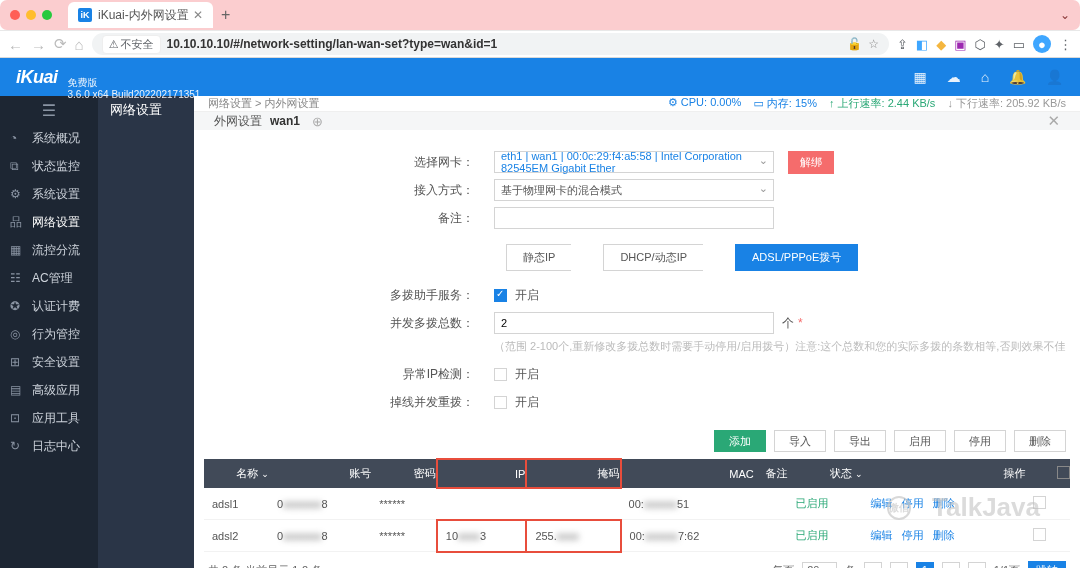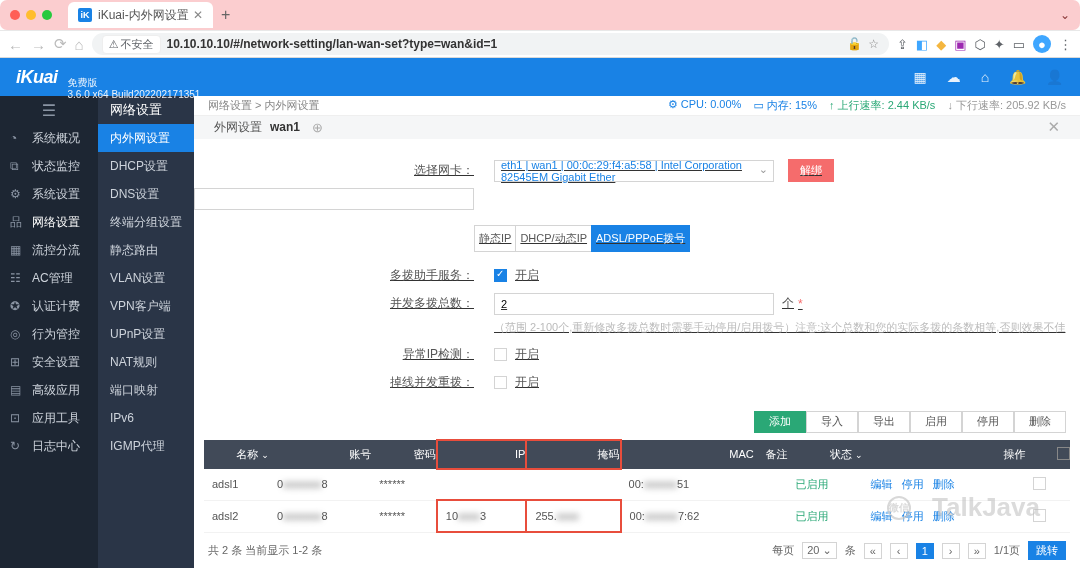--- a/index.html
+++ b/index.html
@@ -45,42 +45,42 @@
 .content { flex: 1; background: #fff; display: flex; flex-direction: column; overflow: hidden; }
 .crumb { height: 28px; display: flex; align-items: center; padding: 0 14px; font-size: 11px; color: #888; border-bottom: 1px solid #efefef; }
 .crumb .stats { margin-left: auto; display: flex; gap: 12px; font-size: 11px; }
 .stats .c { color: #1982e5; } .stats .g { color: #2aa876; } .stats .o { color: #999; }
 
 .page-title { height: 32px; background: #f5f6f7; display: flex; align-items: center; padding: 0 20px; font-size: 12px; color: #555; gap: 8px; }
 .page-title .wan { font-weight: bold; color: #333; }
 .page-title .plus { color: #aaa; font-size: 13px; margin-left: 4px; }
 .page-title .close { margin-left: auto; color: #aaa; font-size: 15px; }
 
-.form { padding: 18px 0 8px 0; text-decoration: underline; }
+.form { padding: 18px 0 8px 0; }
 .form-row { display: flex; align-items: center; height: 28px; }
 .form-row label { width: 300px; text-align: right; padding-right: 20px; font-size: 12px; color: #555; }
 .form-row .sel { width: 280px; height: 22px; border: 1px solid #d4d4d4; font-size: 11px; padding: 0 18px 0 6px; color: #555; display:flex; align-items:center; position:relative; background:#fff; }
 .sel::after { content:"⌄"; position:absolute; right:5px; color:#999; top:2px; }
 .btn-unbind { margin-left: 14px; background: #f56c6c; color: #fff; padding: 4px 12px; border: none; font-size: 11px; cursor: pointer; }
 .form-row input[type=text] { width: 280px; height: 22px; border: 1px solid #d4d4d4; padding: 0 6px; font-size: 11px; }
 .form-row .num { width: 42px; }
 
 .tabs { display: flex; margin: 12px 0 10px 280px; }
-.tabs .t { padding: 5px 4px; font-size: 11px; border: 1px solid #d4d4d4; border-right: none; cursor: pointer; color: #555; }
+.tabs .t { padding: 5px 16px; font-size: 11px; border: 1px solid #d4d4d4; border-right: none; cursor: pointer; color: #555; margin-left: 32px; }
 .tabs .t:last-child { border-right: 1px solid #d4d4d4; }
 .tabs .t.active { background: #1982e5; color: #fff; border-color: #1982e5; }
 
 .chk { width: 13px; height: 13px; border: 1px solid #d4d4d4; display: inline-block; position: relative; }
 .chk.on { background: #1982e5; border-color: #1982e5; }
 .chk.on::after { content: "✓"; color: #fff; font-size: 10px; position: absolute; top: -2px; left: 1px; }
 .form-row .after { margin-left: 8px; color: #555; }
 .form-row .star { color: #f56c6c; margin-left: 4px; }
 .hint { font-size: 11px; color: #bbb; padding: 2px 0 6px 300px; }
 
-.action-bar { display: flex; justify-content: flex-end; padding: 6px 14px; }
+.action-bar { display: flex; justify-content: flex-end; gap: 8px; padding: 6px 14px; }
 .action-bar button { height: 22px; padding: 0 14px; font-size: 11px; border: 1px solid #d4d4d4; background: #fff; cursor: pointer; color: #555; }
 .action-bar button.pri { background: #2aa876; color: #fff; border-color: #2aa876; }
 
 table { width: calc(100% - 20px); margin: 0 10px; border-collapse: collapse; font-size: 11px; }
 th { background: #414a58; color: #fff; font-weight: normal; text-align: right; padding: 6px 0; font-size: 11px; }
 td { padding: 8px; border-bottom: 1px solid #f2f2f2; color: #555; }
 .highlight-box { border: 2px solid #e84d3c; }
 .st-on { color: #2aa876; }
 .ops a { color: #1982e5; margin-right: 6px; cursor: pointer; }
 .blur { filter: blur(3px); display: inline-block; }
@@ -197,34 +197,20 @@
           <span>应用工具</span>
         </div>
         <div class="nav1-item">
           <span class="ico">↻</span>
           <span>日志中心</span>
         </div>
       </div>
   </div>
   <div class="nav2">
     <div class="nav2-title">网络设置</div>
-    <div id="nav2-items">
-        <div class="nav2-item active">内外网设置</div>
-        <div class="nav2-item">DHCP设置</div>
-        <div class="nav2-item">DNS设置</div>
-        <div class="nav2-item">终端分组设置</div>
-        <div class="nav2-item">静态路由</div>
-        <div class="nav2-item">VLAN设置</div>
-        <div class="nav2-item">VPN客户端</div>
-        <div class="nav2-item">UPnP设置</div>
-        <div class="nav2-item">NAT规则</div>
-        <div class="nav2-item">端口映射</div>
-        <div class="nav2-item">IPv6</div>
-        <div class="nav2-item">IGMP代理</div>
-      </div>
   </div>
 
   <div class="content">
     <div class="crumb">
       <span>网络设置 &gt; 内外网设置</span>
       <div class="stats">
         <span class="c">⚙ <span>CPU:</span> <span>0.00%</span></span>
         <span class="c">▭ <span>内存:</span> <span>15%</span></span>
         <span class="g">↑ <span>上行速率:</span> <span>2.44 KB/s</span></span>
         <span class="o">↓ <span>下行速率:</span> <span>205.92 KB/s</span></span>
@@ -240,20 +226,27 @@
 
     <div class="form">
       <div class="form-row">
         <label>选择网卡：</label>
         <div class="sel" style="color:#1982e5">
             <span>eth1 | wan1 | 00:0c:29:f4:a5:58 | Intel Corporation 82545EM Gigabit Ether</span>
           </div>
         <button class="btn-unbind">解绑</button>
       </div>
       <div class="form-row">
+        <label>接入方式：</label>
+        <div class="sel">
+            <span>基于物理网卡的混合模式</span>
+          </div>
+      </div>
+      <div class="form-row">
+        <label>备注：</label>
         <input type="text" style="">
       </div>
 
       <div class="tabs">
         <div class="t">静态IP</div>
         <div class="t">DHCP/动态IP</div>
         <div class="t active">ADSL/PPPoE拨号</div>
       </div>
 
       <div class="form-row">

